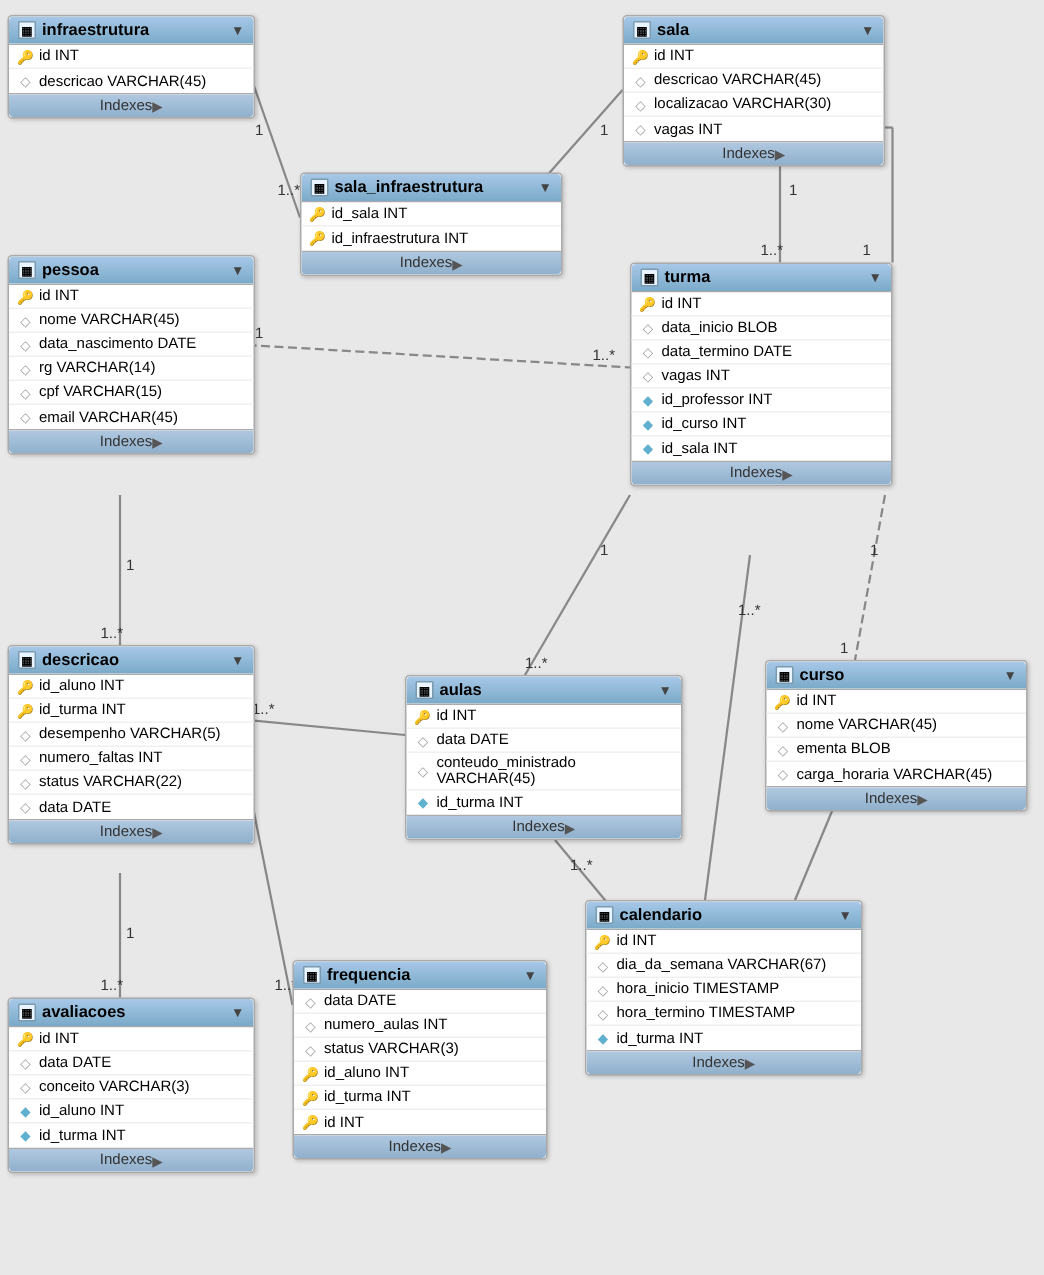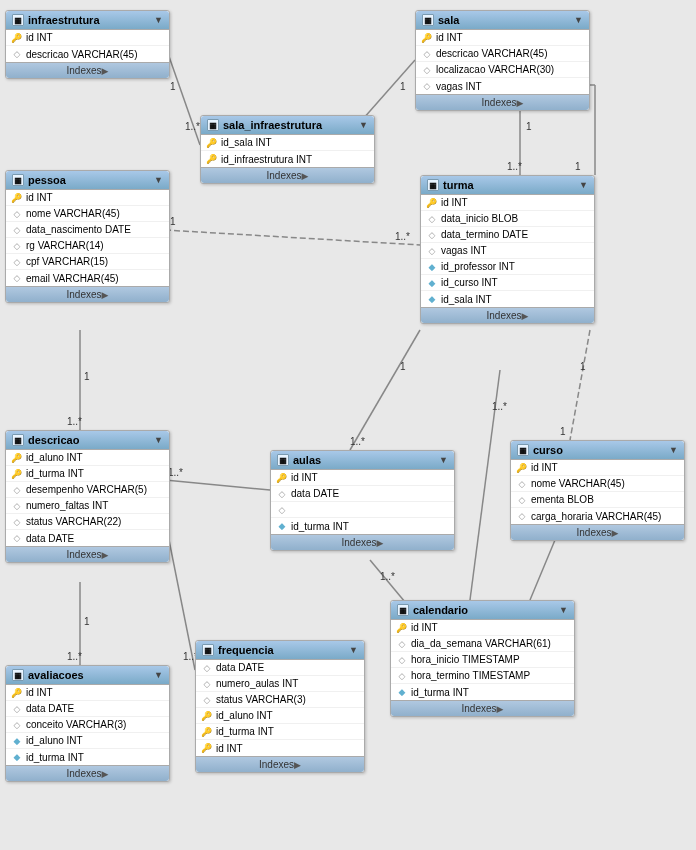--- a/index.html
+++ b/index.html
@@ -412,20 +412,21 @@
       <div class="entity-field">
         <span class="field-icon icon-pk">🔑</span>
         <span>id INT</span>
       </div>
       <div class="entity-field">
         <span class="field-icon icon-field">◇</span>
         <span>data DATE</span>
       </div>
       <div class="entity-field">
         <span class="field-icon icon-field">◇</span>
+        <span>conteudo_ministrado VARCHAR(45)</span>
       </div>
       <div class="entity-field">
         <span class="field-icon icon-fk">◆</span>
         <span>id_turma INT</span>
       </div>
     </div>
     <div class="entity-indexes">
       <span>Indexes</span>
       <span class="indexes-arrow">▶</span>
     </div>
@@ -539,21 +540,21 @@
       <span>calendario</span>
       <span class="dropdown-icon">▼</span>
     </div>
     <div class="entity-body">
       <div class="entity-field">
         <span class="field-icon icon-pk">🔑</span>
         <span>id INT</span>
       </div>
       <div class="entity-field">
         <span class="field-icon icon-field">◇</span>
-        <span>dia_da_semana VARCHAR(61)</span>
+        <span>dia_da_semana VARCHAR(67)</span>
       </div>
       <div class="entity-field">
         <span class="field-icon icon-field">◇</span>
         <span>hora_inicio TIMESTAMP</span>
       </div>
       <div class="entity-field">
         <span class="field-icon icon-field">◇</span>
         <span>hora_termino TIMESTAMP</span>
       </div>
       <div class="entity-field">

